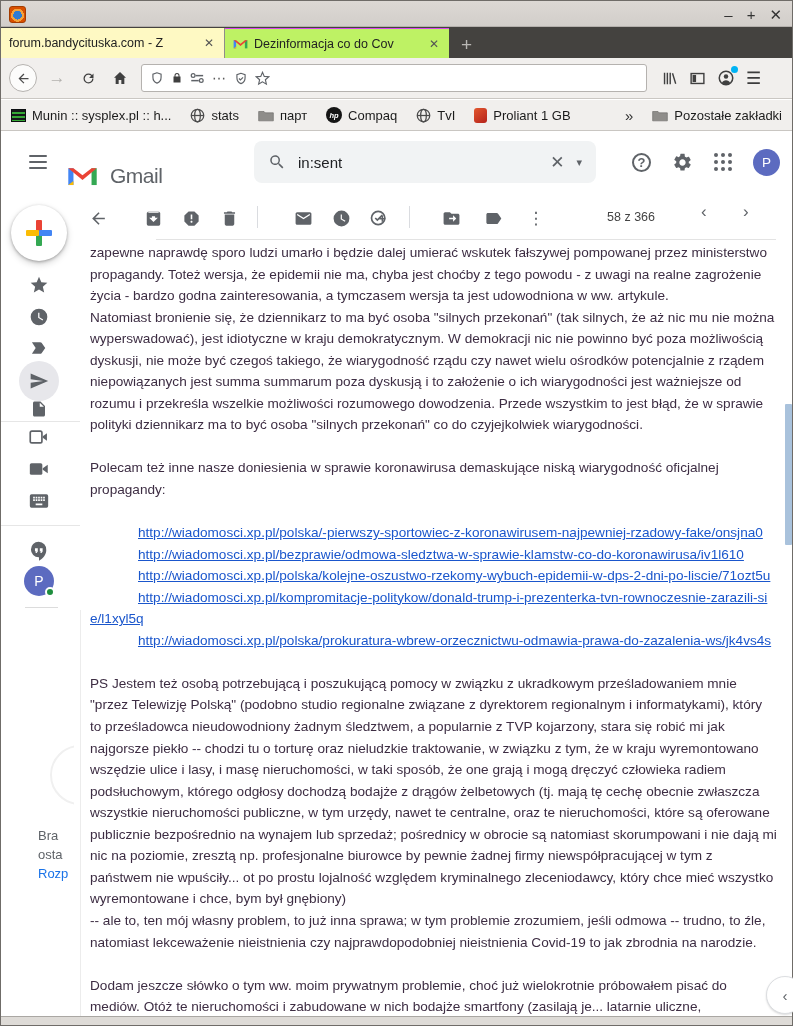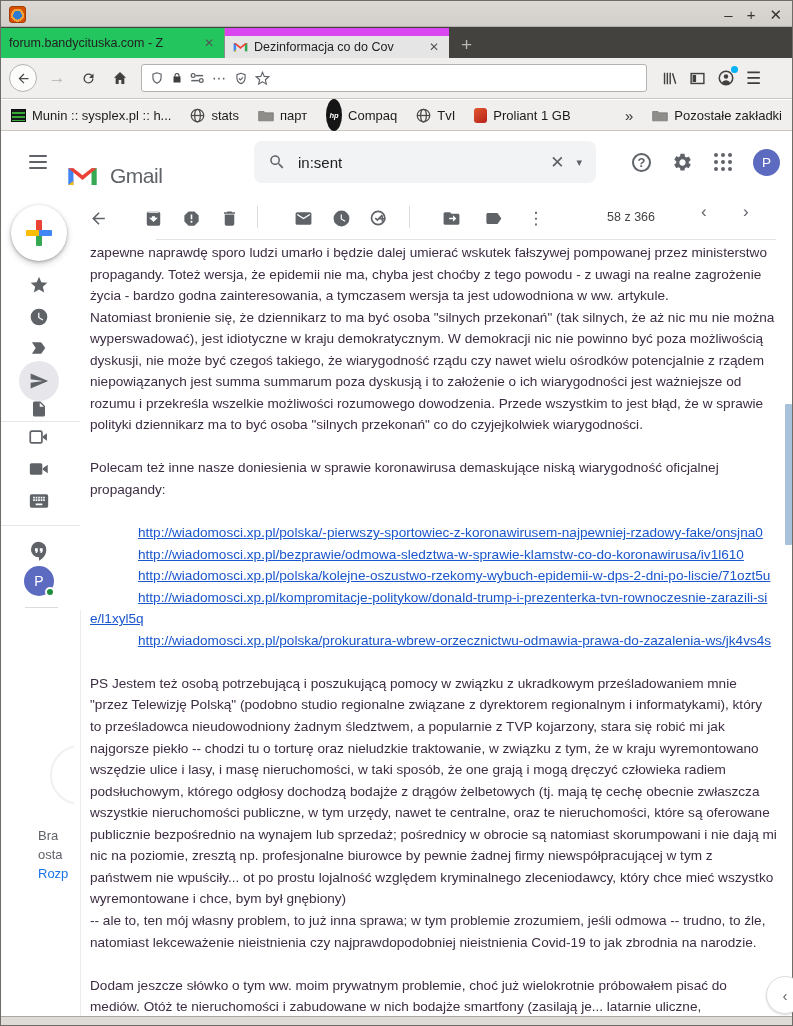--- a/index.html
+++ b/index.html
@@ -19,22 +19,22 @@
     white-space:nowrap; overflow:hidden; }
   .win-controls { position:absolute; right:10px; top:0; height:26px; display:flex; gap:14px; align-items:center;
     font-size:15px; color:#333; }
   .win-controls span { cursor:default; line-height:1; }
 
   
   .tabbar { position:absolute; left:1px; top:27px; width:791px; height:31px; background:#44423f;
     display:flex; align-items:flex-end; }
   .tab { height:30px; width:224px; display:flex; align-items:center; padding:0 8px; gap:6px;
     font-size:12.5px; color:#222; position:relative; }
-  .tab-inactive { background:#22c55e; border-right:1px solid #8f8d8a; }
-  .tab-active { background:#e5e5e5; border-top:8px solid #d946ef; }
+  .tab-inactive { background:#fef9c3; border-right:1px solid #8f8d8a; }
+  .tab-active { background:#bef264; border-top:1px solid #d946ef; }
   .tab-label { flex:1; white-space:nowrap; overflow:hidden; }
   .tab-close { color:#555; font-size:12px; padding:0 2px; }
   .newtab-btn { color:#b9b7b4; font-size:19px; margin:0 0 4px 12px; line-height:1; }
   .mini-m { width:15px; height:12px; flex:0 0 auto; }
 
   
   .navbar { position:absolute; left:1px; top:58px; width:791px; height:41px; background:#f1efed;
     border-bottom:1px solid #cac7c3; display:flex; align-items:center; }
   .nav-ic { display:flex; align-items:center; justify-content:center; }
   .back-btn { width:28px; height:28px; border:1px solid #b6b3b0; border-radius:50%; background:#fcfcfb;
@@ -53,21 +53,21 @@
   .hamb { font-size:17px; color:#3c3c3c; }
 
   
   .bmbar { position:absolute; left:1px; top:100px; width:791px; height:31px; background:#f1efed;
     border-bottom:1px solid #c9c6c2; display:flex; align-items:center; padding:0 10px; gap:19px;
     font-size:13px; color:#1b1b1b; }
   .bm-item { display:flex; align-items:center; gap:6px; white-space:nowrap; }
   .bm-sp { flex:1; }
   .bm-chev { color:#333; font-size:15px; }
   .ic-munin { width:15px; height:13px; background:repeating-linear-gradient(#15181a 0 2px,#35a835 2px 4px); border:1px solid #0c0e10; }
-  .ic-hp { width:16px; height:32px; border-radius:50%; background:#151515; color:#fff; font-size:7.5px;
+  .ic-hp { width:16px; height:16px; border-radius:50%; background:#151515; color:#fff; font-size:7.5px;
     font-style:italic; font-weight:bold; display:flex; align-items:center; justify-content:center; }
   .ic-proliant { width:13px; height:15px; border-radius:3px; background:linear-gradient(140deg,#e2572e,#b5221b); }
 
   
   .gm-header { position:absolute; left:1px; top:131px; width:791px; height:62px; background:#fff;
     display:flex; align-items:center; }
   .gm-menu { width:46px; margin-left:14px; display:flex; justify-content:center; }
   .gm-menu div { width:18px; }
   .gm-menu div span { display:block; height:2px; background:#5f6368; margin:4px 0; border-radius:1px; }
   .gm-logo { display:flex; align-items:center; gap:12px; margin-left:6px;margin-top:28px; }

